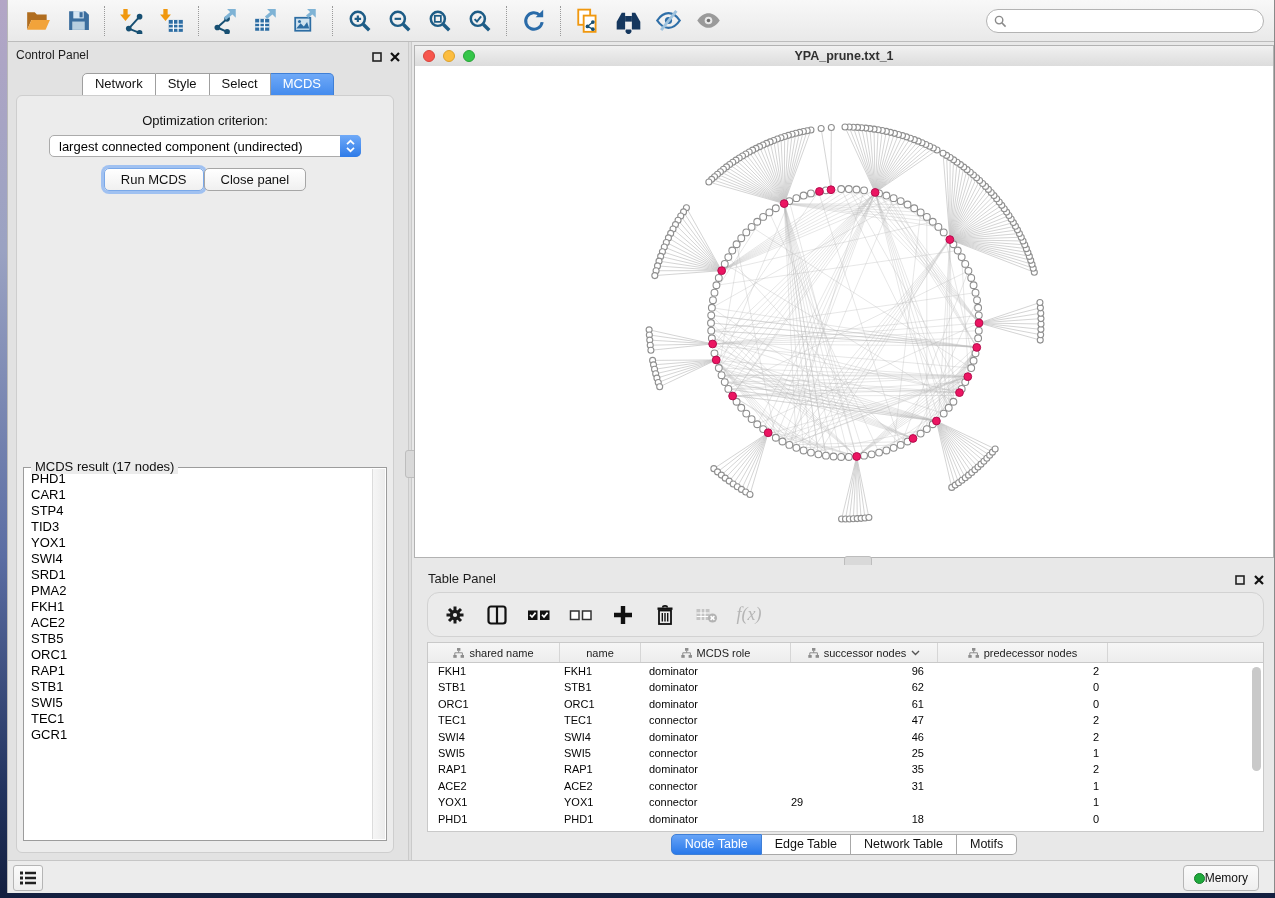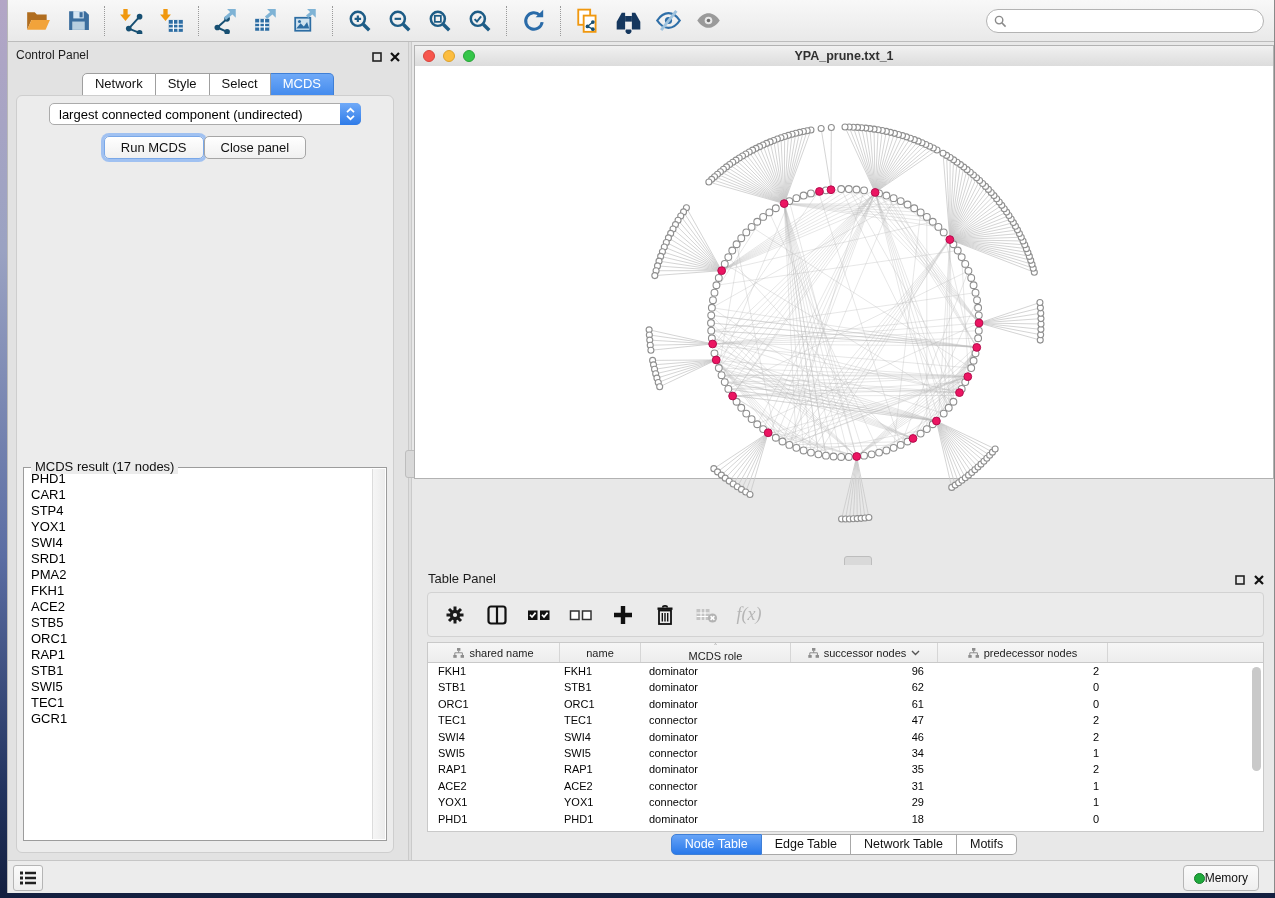--- a/index.html
+++ b/index.html
@@ -49,36 +49,36 @@
     background:linear-gradient(90deg,#f6f6f6,#ececec);border-left:1px solid #dcdcdc;}
   
   .vsplit{position:absolute;left:400px;width:4px;top:42px;bottom:32px;background:#dedede;
     border-left:1px solid #cacaca;border-right:1px solid #cacaca;box-sizing:border-box;}
   .vhandle{position:absolute;left:-4px;top:408px;width:11px;height:26px;background:#d9d9d9;
     border:1px solid #bdbdbd;border-radius:3px;}
   .hhandle{position:absolute;left:430px;top:-2px;width:26px;height:11px;background:#d9d9d9;
     border:1px solid #bdbdbd;border-radius:3px;}
   
   .rightcol{position:absolute;left:404px;right:0;top:42px;bottom:32px;}
-  .netwin{position:absolute;left:2px;right:0;top:3px;height:434px;background:#15803d;border:1px solid #b2b2b2;box-sizing:border-box;}
+  .netwin{position:absolute;left:2px;right:0;top:3px;height:513px;background:#15803d;border:1px solid #b2b2b2;box-sizing:border-box;}
   .net-titlebar{position:absolute;left:0;right:0;top:0;height:20px;background:linear-gradient(#f1f1f1,#dcdcdc);
     border-bottom:1px solid #b4b4b4;}
   .lights{position:absolute;left:8px;top:4px;display:flex;gap:8px;}
   .light{width:12px;height:12px;border-radius:50%;box-sizing:border-box;}
   .light.red{background:#f7564d;border:1px solid #d8443c;}
   .light.yellow{background:#fcbd3f;border:1px solid #dda22c;}
   .light.green{background:#35c649;border:1px solid #27a438;}
   .net-title{position:absolute;left:0;right:0;top:3px;text-align:center;font-size:12.5px;font-weight:600;color:#303030;}
   .net-canvas{position:absolute;left:0;right:0;top:20px;bottom:0;background:#fff;}
   
   .tpanel{position:absolute;left:2px;right:0;top:523px;bottom:0;background:#e8e8e8;}
   .tp-title{position:absolute;left:14px;top:6px;font-size:13px;color:#1c1c1c;}
   .tp-icons{position:absolute;right:10px;top:6px;display:flex;gap:9px;align-items:center;}
   .tp-toolbar{position:absolute;left:13px;right:10px;top:27px;height:45px;background:#ebebeb;
-    border:1px solid #d2d2d2;border-radius:4px;display:flex;align-items:center;gap:12px;padding:0 12px;box-sizing:border-box;}
+    border:1px solid #d2d2d2;border-radius:12px;display:flex;align-items:center;gap:12px;padding:0 12px;box-sizing:border-box;}
   .ticon{width:30px;height:30px;display:flex;align-items:center;justify-content:center;}
   .fx{font-family:"Liberation Serif","DejaVu Serif",serif;font-style:italic;color:#b5b5b5;font-size:18px;}
   .ttable{position:absolute;left:13px;right:10px;top:77px;height:190px;background:#fff;border:1px solid #c9c9c9;box-sizing:border-box;}
   .thead{display:flex;height:19px;background:linear-gradient(#f6f6f6,#ededed);border-bottom:1px solid #c9c9c9;}
   .th{display:flex;align-items:center;justify-content:center;gap:5px;font-size:11px;color:#222;
     border-right:1px solid #d6d6d6;box-sizing:border-box;}
   .trow{display:flex;height:16.4px;}
   .td{font-size:11px;color:#050505;line-height:16.4px;white-space:nowrap;overflow:hidden;box-sizing:border-box;}
   .tscroll{position:absolute;right:2px;top:24px;width:9px;height:104px;background:#c9c9c9;border-radius:4.5px;}
   .bottom-tabs{position:absolute;left:0;right:0;top:269px;display:flex;justify-content:center;}
@@ -257,38 +257,40 @@
             </svg></span>
       </span>
     </div>
     <div class="segtabs" id="cp-tabs">
         <div class="tab">Network</div>
         <div class="tab">Style</div>
         <div class="tab">Select</div>
         <div class="tab active">MCDS</div>
       </div>
     <div class="card">
+      <div class="opt-label">Optimization criterion:</div>
       <div class="dropdown">
         <span class="dd-text">largest connected component (undirected)</span>
         <span class="dd-cap">
           <svg width="11" height="14" viewBox="0 0 11 14">
               <path d="M2 5.2L5.5 1.8 9 5.2M2 8.8l3.5 3.4L9 8.8" fill="none" stroke="#fff" stroke-width="1.7"></path>
             </svg>
         </span>
       </div>
       <div class="btnrow">
         <button class="mbtn focused">Run MCDS</button>
         <button class="mbtn">Close panel</button>
       </div>
       <div class="mcds-box">
         <span class="mcds-legend">MCDS result (17 nodes)</span>
         <div class="mcds-list" id="mcds-list">
             <div class="mcds-item">PHD1</div>
             <div class="mcds-item">CAR1</div>
             <div class="mcds-item">STP4</div>
+            <div class="mcds-item">TID3</div>
             <div class="mcds-item">YOX1</div>
             <div class="mcds-item">SWI4</div>
             <div class="mcds-item">SRD1</div>
             <div class="mcds-item">PMA2</div>
             <div class="mcds-item">FKH1</div>
             <div class="mcds-item">ACE2</div>
             <div class="mcds-item">STB5</div>
             <div class="mcds-item">ORC1</div>
             <div class="mcds-item">RAP1</div>
             <div class="mcds-item">STB1</div>
@@ -1050,21 +1052,21 @@
                 <rect x="4" y="0" width="3.4" height="2.8" fill="#8d8d8d"></rect>
                 <path d="M5.7 2.8v2M1.8 4.8h7.6M1.8 4.8v2.2M9.4 4.8v2.2" stroke="#8d8d8d" fill="none"></path>
                 <rect x="0.3" y="7" width="3.4" height="2.8" fill="#8d8d8d"></rect>
                 <rect x="7.6" y="7" width="3.4" height="2.8" fill="#8d8d8d"></rect>
               </svg>
               <span>shared name</span>
             </div>
             <div class="th" style="width: 81px;">
               <span>name</span>
             </div>
-            <div class="th" style="width: 150px; flex-direction: column;">
+            <div class="th" style="width: 150px;">
               <svg width="11" height="10" viewBox="0 0 11 10">
                 <rect x="4" y="0" width="3.4" height="2.8" fill="#8d8d8d"></rect>
                 <path d="M5.7 2.8v2M1.8 4.8h7.6M1.8 4.8v2.2M9.4 4.8v2.2" stroke="#8d8d8d" fill="none"></path>
                 <rect x="0.3" y="7" width="3.4" height="2.8" fill="#8d8d8d"></rect>
                 <rect x="7.6" y="7" width="3.4" height="2.8" fill="#8d8d8d"></rect>
               </svg>
               <span>MCDS role</span>
             </div>
             <div class="th" style="width: 147px;">
               <svg width="11" height="10" viewBox="0 0 11 10">
@@ -1121,42 +1123,42 @@
               <div class="td" style="width: 132px; padding-left: 10px; text-align: left;">SWI4</div>
               <div class="td" style="width: 81px; padding-left: 4px; text-align: left;">SWI4</div>
               <div class="td" style="width: 150px; padding-left: 8px; text-align: left;">dominator</div>
               <div class="td" style="width: 147px; padding-right: 14px; text-align: right;">46</div>
               <div class="td" style="width: 170px; padding-right: 9px; text-align: right;">2</div>
             </div>
             <div class="trow">
               <div class="td" style="width: 132px; padding-left: 10px; text-align: left;">SWI5</div>
               <div class="td" style="width: 81px; padding-left: 4px; text-align: left;">SWI5</div>
               <div class="td" style="width: 150px; padding-left: 8px; text-align: left;">connector</div>
-              <div class="td" style="width: 147px; padding-right: 14px; text-align: right;">34</div>
+              <div class="td" style="width: 147px; padding-right: 14px; text-align: right;">25</div>
               <div class="td" style="width: 170px; padding-right: 9px; text-align: right;">1</div>
             </div>
             <div class="trow">
               <div class="td" style="width: 132px; padding-left: 10px; text-align: left;">RAP1</div>
               <div class="td" style="width: 81px; padding-left: 4px; text-align: left;">RAP1</div>
               <div class="td" style="width: 150px; padding-left: 8px; text-align: left;">dominator</div>
               <div class="td" style="width: 147px; padding-right: 14px; text-align: right;">35</div>
               <div class="td" style="width: 170px; padding-right: 9px; text-align: right;">2</div>
             </div>
             <div class="trow">
               <div class="td" style="width: 132px; padding-left: 10px; text-align: left;">ACE2</div>
               <div class="td" style="width: 81px; padding-left: 4px; text-align: left;">ACE2</div>
               <div class="td" style="width: 150px; padding-left: 8px; text-align: left;">connector</div>
               <div class="td" style="width: 147px; padding-right: 14px; text-align: right;">31</div>
               <div class="td" style="width: 170px; padding-right: 9px; text-align: right;">1</div>
             </div>
             <div class="trow">
               <div class="td" style="width: 132px; padding-left: 10px; text-align: left;">YOX1</div>
               <div class="td" style="width: 81px; padding-left: 4px; text-align: left;">YOX1</div>
               <div class="td" style="width: 150px; padding-left: 8px; text-align: left;">connector</div>
-              <div class="td" style="width: 147px; padding-right: 14px; text-align: right;">29</div>
+              <div class="td" style="width: 147px; padding-right: 14px; ">29</div>
               <div class="td" style="width: 170px; padding-right: 9px; text-align: right;">1</div>
             </div>
             <div class="trow">
               <div class="td" style="width: 132px; padding-left: 10px; text-align: left;">PHD1</div>
               <div class="td" style="width: 81px; padding-left: 4px; text-align: left;">PHD1</div>
               <div class="td" style="width: 150px; padding-left: 8px; text-align: left;">dominator</div>
               <div class="td" style="width: 147px; padding-right: 14px; text-align: right;">18</div>
               <div class="td" style="width: 170px; padding-right: 9px; text-align: right;">0</div>
             </div>
           </div>

